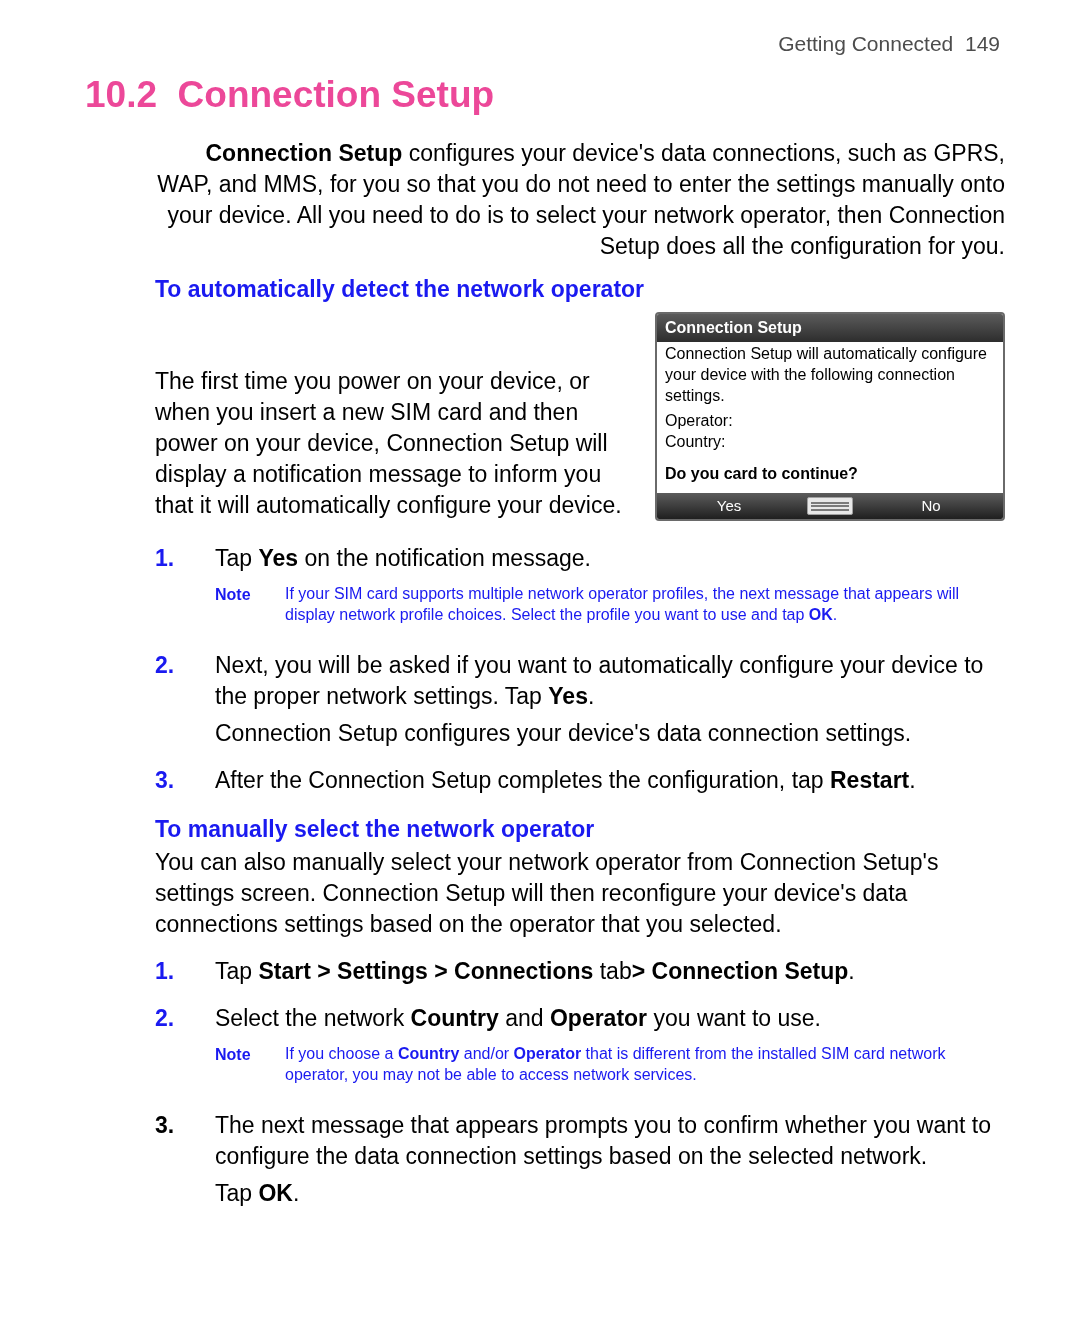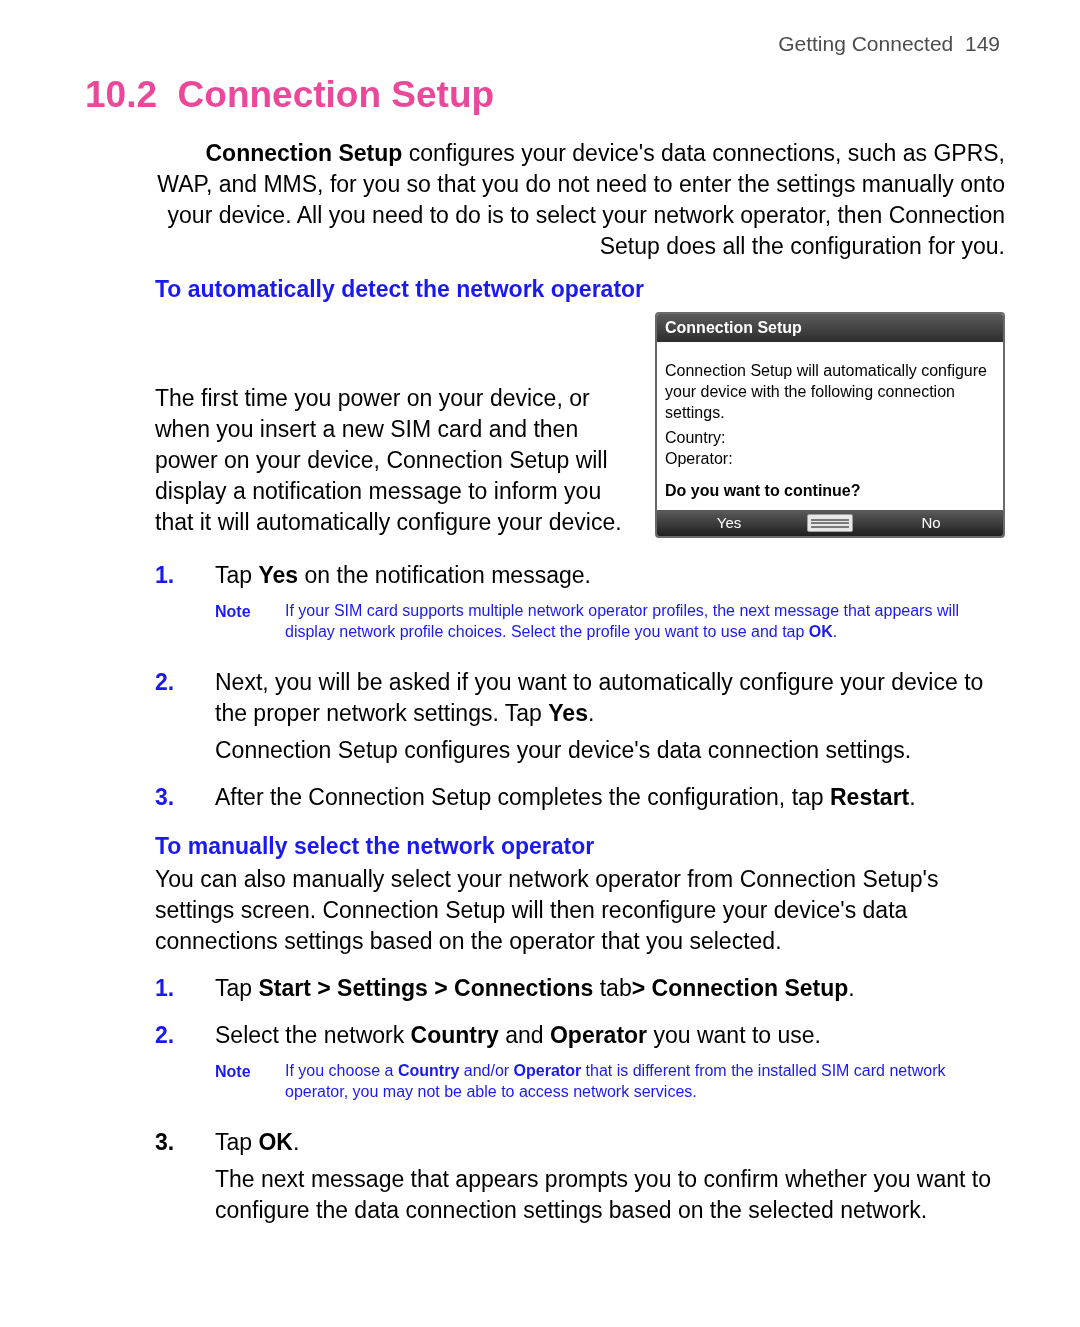--- a/index.html
+++ b/index.html
@@ -49,21 +49,21 @@
     border-radius: 4px;
     margin-top: 4px;
   }
   .device .title {
     background: linear-gradient(#5b5b5b, #2d2d2d);
     color: #fff;
     font-weight: 700;
     padding: 4px 8px;
     font-size: 16px;
   }
-  .device .msg { padding: 19px 8px 4px 8px; }
+  .device .msg { padding: 2px 8px 4px 8px; }
   .device .fields { padding: 0 8px 8px 8px; }
   .device .cont {
     padding: 4px 8px 8px 8px;
     font-weight: 700;
   }
   .device .bar {
     display: flex;
     background: linear-gradient(#5c5c5c, #1f1f1f);
     color: #fff;
     align-items: center;
@@ -113,24 +113,24 @@
   </div>
 
   <div class="sub-head">To automatically detect the network operator</div>
 
   <div class="auto-row">
     <div class="text">The first time you power on your device, or when you insert a new SIM card and then power on your device, Connection Setup will display a notification message to inform you that it will automatically configure your device.</div>
     <div class="device">
       <div class="title">Connection Setup</div>
       <div class="msg">Connection Setup will automatically configure your device with the following connection settings.</div>
       <div class="fields">
+        <div>Operator:</div>
         <div>Country:</div>
-        <div>Operator:</div>
       </div>
-      <div class="cont">Do you want to continue?</div>
+      <div class="cont">Do you card to continue?</div>
       <div class="bar">
         <div class="btn">Yes</div>
         <div class="kbd">
             <div class="r"></div>
             <div class="r"></div>
             <div class="r"></div>
           </div>
         <div class="btn">No</div>
       </div>
     </div>
@@ -181,17 +181,17 @@
         <p>Select the network <b>Country</b> and <b>Operator</b> you want to use.</p>
         <div class="note-row">
           <div class="note-label">Note</div>
           <div class="note-text">If you choose a <b>Country</b> and/or <b>Operator</b> that is different from the installed SIM card network operator, you may not be able to access network services.</div>
         </div>
       </div>
     </li>
     <li>
       <div class="num black">3.</div>
       <div class="li-body">
+        <p>The next message that appears prompts you to confirm whether you want to configure the data connection settings based on the selected network.</p>
         <p>Tap <b>OK</b>.</p>
-        <p>The next message that appears prompts you to confirm whether you want to configure the data connection settings based on the selected network.</p>
       </div>
     </li>
   </ol>
 
 </body></html>

